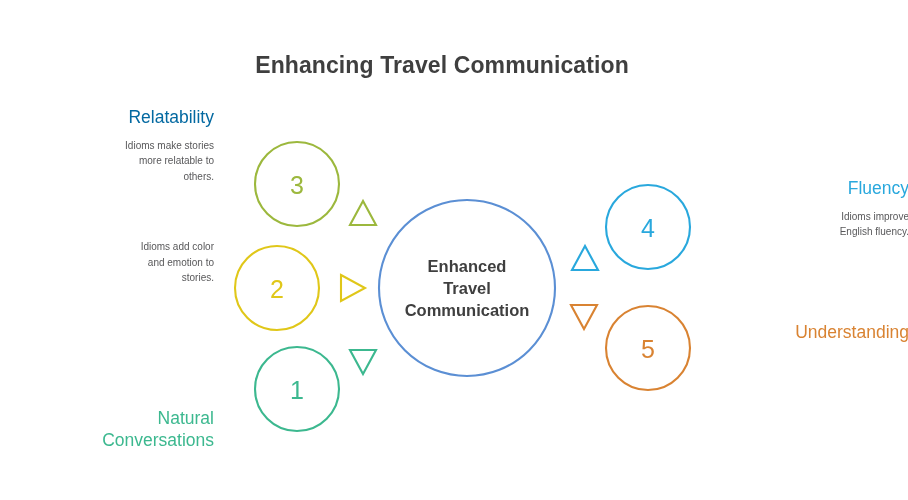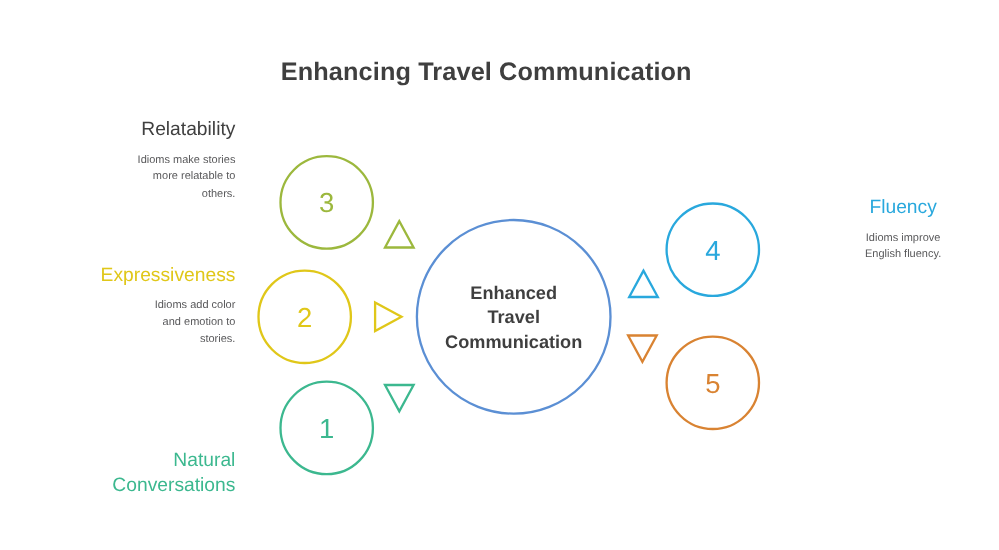--- a/index.html
+++ b/index.html
@@ -35,21 +35,21 @@
     color: #3f3f3f;
     letter-spacing: 0.1px;
   }
 
   
   .text-block {
     position: absolute;
     width: 176px;
   }
   .text-block.left  { text-align: right; }
-  .text-block.right { text-align: center; }
+  .text-block.right { text-align: right; }
 
   .block-heading {
     font-size: 17.5px;
     font-weight: normal;
     line-height: 1.25;
     margin-bottom: 9px;
     white-space: pre-line;
   }
   .block-body {
     font-size: 10px;
@@ -127,38 +127,38 @@
       <polygon class="marker-tri" points="585,246 572,270 598,270" stroke="#29a8dd"></polygon>
       <polygon class="marker-tri" points="571,305 597,305 584,329" stroke="#d98332"></polygon>
     </g>
   <g id="center-layer">
     <circle id="center-circle" class="center-circle" cx="467" cy="288" r="88" stroke="#5b8fd4"></circle>
     <text id="center-text" class="center-label"><tspan x="467" y="272">Enhanced</tspan><tspan x="467" y="294">Travel</tspan><tspan x="467" y="316">Communication</tspan></text>
   </g>
 </svg>
 
 <div class="text-block left" id="block-relatability">
-  <div class="block-heading" style="color: #404040;">Relatability</div>
+  <div class="block-heading" style="color: #0369a1;">Relatability</div>
   <div class="block-body">Idioms make stories
 more relatable to
 others.</div>
 </div>
 
 <div class="text-block left" id="block-expressiveness">
-  <div class="block-heading" style="color: rgb(224, 199, 25);">Expressiveness</div>
   <div class="block-body">Idioms add color
 and emotion to
 stories.</div>
 </div>
 
 <div class="text-block left" id="block-natural">
   <div class="block-heading" style="color: rgb(60, 184, 143);">Natural
 Conversations</div>
 </div>
 
 <div class="text-block right" id="block-fluency">
   <div class="block-heading" style="color: rgb(41, 168, 221);">Fluency</div>
   <div class="block-body">Idioms improve
 English fluency.</div>
 </div>
 
 <div class="text-block right" id="block-understanding">
+  <div class="block-heading" style="color: rgb(217, 131, 50);">Understanding</div>
 </div>
 
 </body></html>

